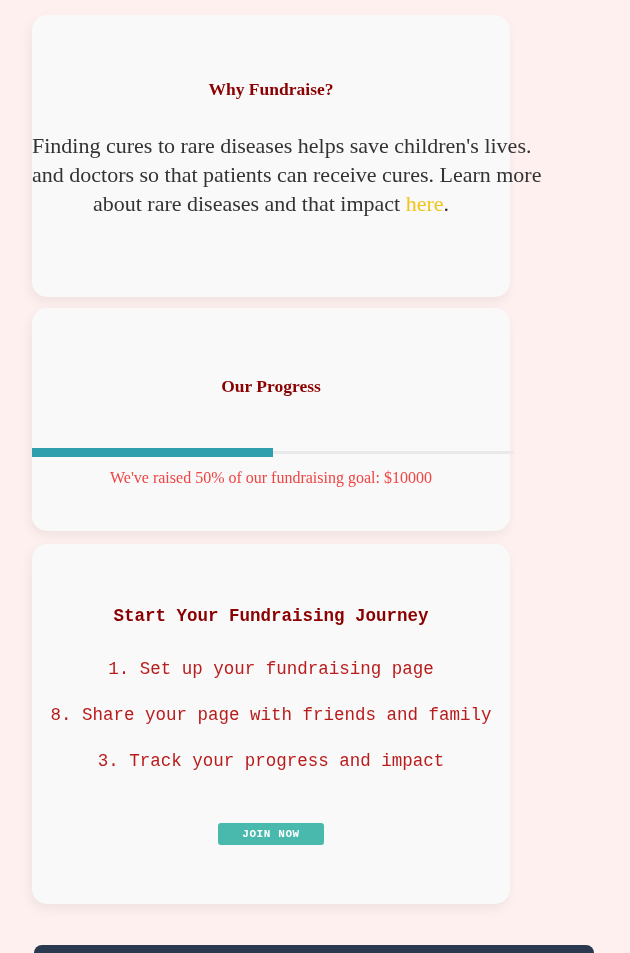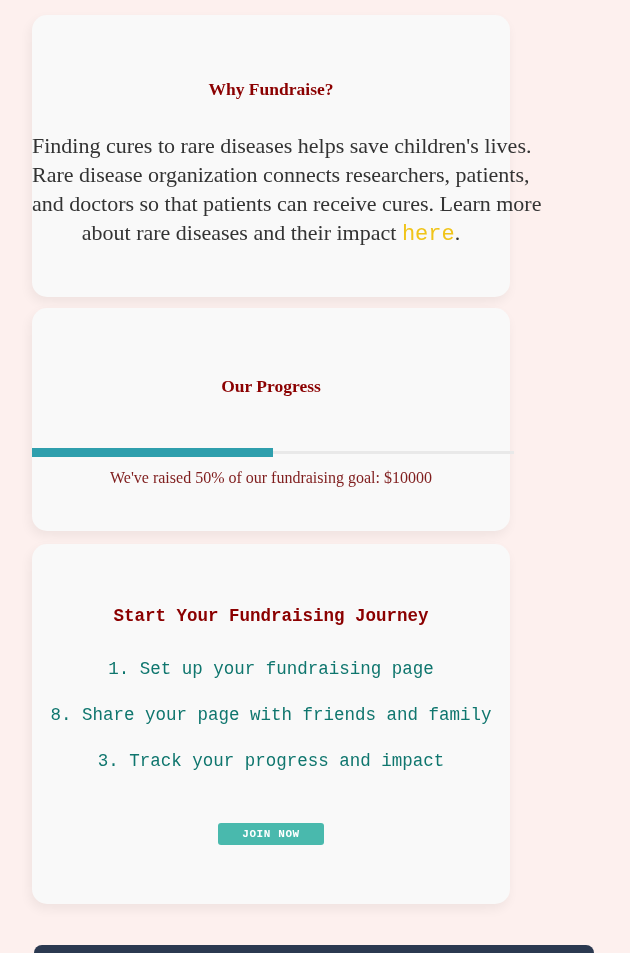--- a/index.html
+++ b/index.html
@@ -35,21 +35,20 @@
     margin-top: 32px;
     font-size: 22px;
     line-height: 29px;
     color: #333333;
   }
   .why-line { white-space: nowrap; }
   .gold-link {
     color: #f0c419;
     text-decoration: none;
     cursor: pointer;
-    font-family: Liberation Mono, monospace;
   }
 
   .bar-wrap {
     position: relative;
     width: 482px;
     height: 9px;
     margin: 52px auto 0 auto;
   }
   .bar-track {
     position: absolute;
@@ -60,29 +59,29 @@
   .bar-fill {
     position: absolute;
     top: 0; left: 0;
     height: 9px;
     background: #2f9fad;
     width: 0;
   }
   .progress-caption {
     margin-top: 12px;
     font-size: 16px;
-    color: #7f1d1d;
+    color: #ef4444;
   }
 
   .steps { margin-top: 33px; }
   .step {
     margin: 0 0 26px 0;
     font-size: 17.5px;
     line-height: 20px;
-    color: #0f766e;
+    color: #b91c1c;
   }
   .join-btn {
     display: inline-block;
     margin-top: 26px;
     padding: 5px 24px;
     background: #49b9ad;
     color: #ffffff;
     font-family: inherit;
     font-weight: bold;
     font-size: 11px;
@@ -99,23 +98,22 @@
     border-radius: 10px 10px 0 0;
   }
 </style>
 </head>
 <body>
 
 <section class="card" id="card-why">
   <h2 class="card-title">Why Fundraise?</h2>
   <div class="why-text">
     <div class="why-line">Finding cures to rare diseases helps save children's lives.</div>
-    <div class="why-line">Rare disease organization connects researchers, patients,</div>
     <div class="why-line">and doctors so that patients can receive cures. Learn more</div>
-    <div class="why-line"><span>about rare diseases and their impact </span><a href="#" class="gold-link">here</a><span>.</span></div>
+    <div class="why-line"><span>about rare diseases and that impact </span><a href="#" class="gold-link">here</a><span>.</span></div>
   </div>
 </section>
 
 <section class="card" id="card-progress">
   <h2 class="card-title">Our Progress</h2>
   <div class="bar-wrap">
     <div class="bar-track"></div>
     <div class="bar-fill" style="width: 50%;"></div>
   </div>
   <div class="progress-caption">We've raised 50% of our fundraising goal: $10000</div>

